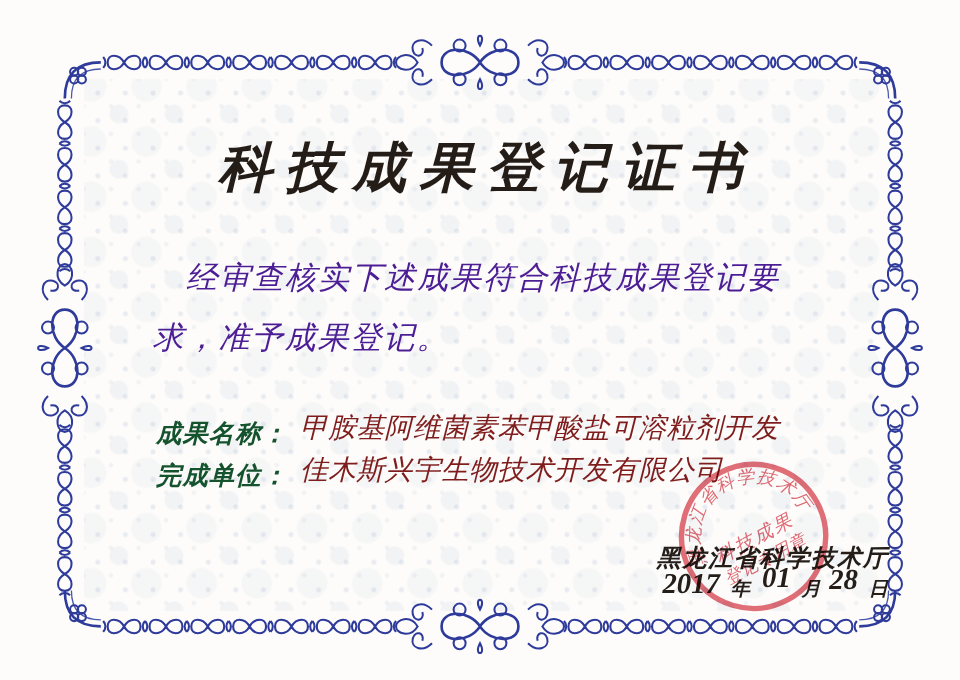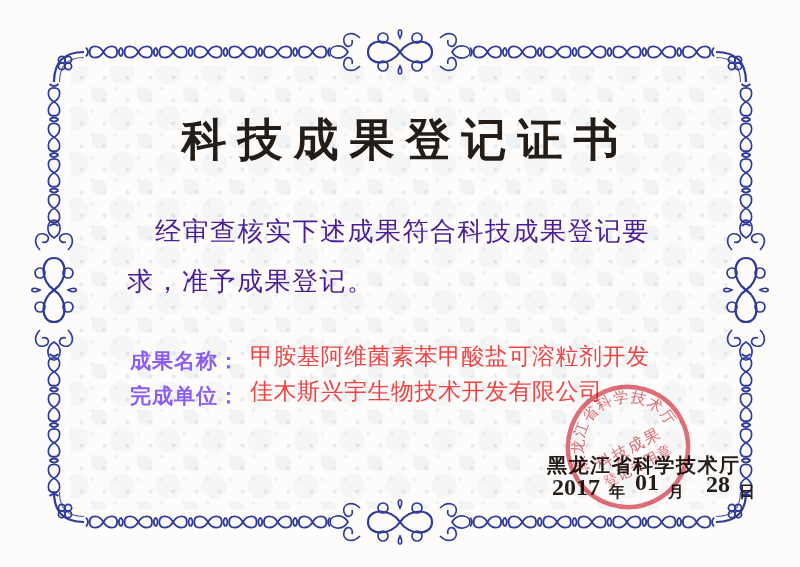--- a/index.html
+++ b/index.html
@@ -2,21 +2,21 @@
 <html><head>
 <meta charset="utf-8">
 <style>
   html,body{margin:0;padding:0;}
   body{
     width:800px;height:567px;overflow:hidden;
     background:#fbfaf7;
     font-family:"Liberation Serif", serif;
   }
   .page{
-    position:relative;width:800px;height:567px;background:#fdfcfa;
+    position:relative;width:800px;height:567px;background:#fdfcfa;font-style:italic;
   }
   
   .watermark{
     position:absolute;left:70px;top:66px;right:66px;bottom:58px;
     background-image:
       radial-gradient(circle, rgba(125,150,190,0.16) 1.6px, transparent 2.6px),
       radial-gradient(circle, rgba(125,150,190,0.10) 1.4px, transparent 2.4px),
       radial-gradient(circle, rgba(125,150,190,0.09) 7px, transparent 8.5px),
       radial-gradient(circle, rgba(125,150,190,0.06) 12px, transparent 13.5px);
     background-size:23px 23px, 23px 23px, 46px 46px, 46px 46px;
@@ -36,37 +36,37 @@
   .body-text{
     position:absolute;left:127px;top:207px;width:548px;
     font-size:26px;line-height:50px;color:#4c1d95;
     letter-spacing:1.5px;text-indent:28px;
   }
   .field-row{position:absolute;left:130px;display:flex;align-items:flex-start;}
   .row-1{top:341px;}
   .row-2{top:376px;}
   .row-3{top:424px;}
   .field-label{
-    font-size:21px;font-weight:bold;color:#8b5cf6;letter-spacing:1px;
+    font-size:21px;font-weight:bold;color:#14532d;letter-spacing:1px;
     padding-top:6px;white-space:nowrap;
   }
   .field-value{
-    font-size:23px;color:#ef4444;margin-left:10px;white-space:nowrap;letter-spacing:0.5px;
+    font-size:23px;color:#7f1d1d;margin-left:10px;white-space:nowrap;letter-spacing:0.5px;
   }
   .row-3 .field-value{font-size:24px;letter-spacing:3px;padding-top:1px;}
   .issuer{
     position:absolute;left:547px;top:452px;
     font-size:20px;font-weight:bold;color:#241d18;letter-spacing:1.5px;white-space:nowrap;
   }
   .date-line{
     position:absolute;left:552px;top:474px;white-space:nowrap;color:#241d18;
   }
   .date-num{font-size:24px;font-weight:bold;display:inline-block;}
   .date-num.m{position:relative;top:-5px;margin-left:6px;}
-  .date-num.d{position:relative;top:-3px;margin-left:18px;}
+  .date-num.d{position:relative;top:-3px;margin-left:3px;}
   .date-unit{font-size:16px;font-weight:bold;display:inline-block;position:relative;top:2px;margin-left:5px;}
   .seal-svg{
     position:absolute;left:543px;top:362px;
     mix-blend-mode:multiply;opacity:0.88;
   }
   .seal-stroke{fill:none;stroke:#dd5b66;stroke-width:4.5;}
   .seal-text{fill:#dc5662;font-family:"Liberation Serif", serif;}
 </style>
 </head>
 <body>

